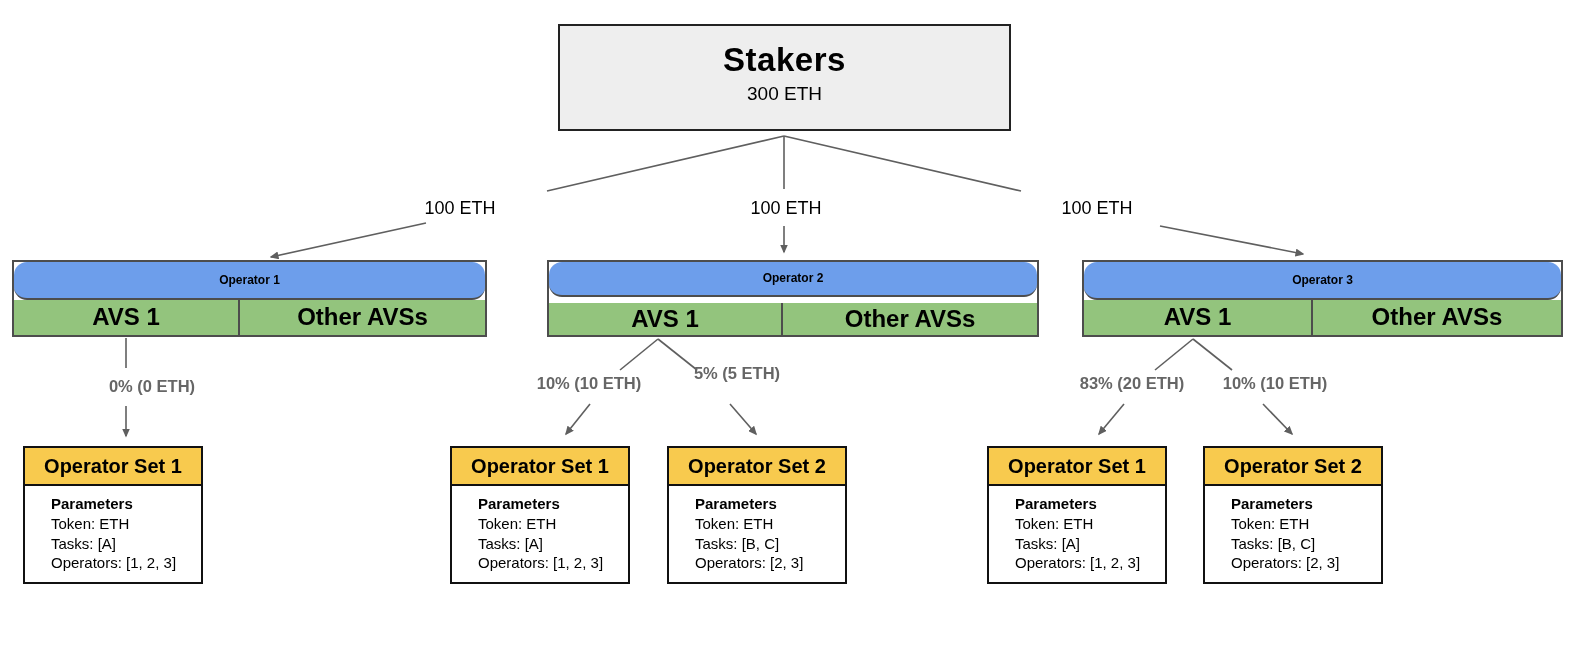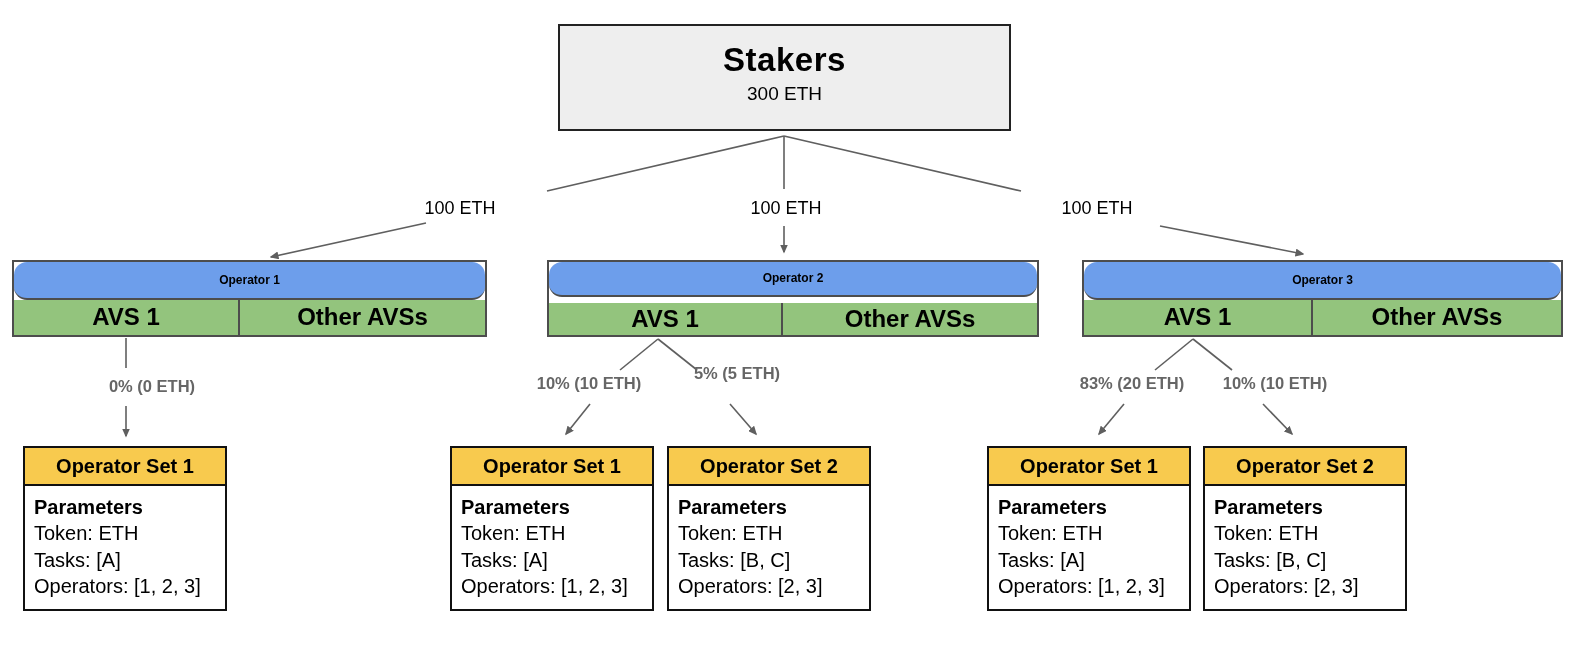--- a/index.html
+++ b/index.html
@@ -55,29 +55,29 @@
 
   
   .alloc-label{
     position:absolute;transform:translateX(-50%);
     font-size:16.5px;font-weight:bold;color:var(--allocation-label);
     white-space:nowrap;z-index:1;
   }
 
   
   .set{
-    position:absolute;top:446px;width:204px;z-index:1;
+    position:absolute;top:446px;width:180px;z-index:1;
     border:2px solid var(--set-border);box-sizing:border-box;background:#fff;
   }
   .set-header{
     background:var(--set-header-bg);border-bottom:2px solid var(--set-border);
     height:36px;display:flex;align-items:center;justify-content:center;
     font-size:20px;font-weight:bold;
   }
-  .set-body{padding:8px 9px 9px 9px;font-size:20px;line-height:1.32;border-radius:6px;}
+  .set-body{padding:8px 9px 9px 26px;font-size:15px;line-height:1.32;border-radius:6px;}
   .param-heading{font-weight:bold;}
 </style>
 </head>
 <body>
 
 <div class="canvas">
 
   <svg class="connector-layer" width="1572" height="655" viewBox="0 0 1572 655">
     <defs>
       <marker id="arrow" markerWidth="9" markerHeight="8" refX="7.5" refY="4" orient="auto" markerUnits="userSpaceOnUse">

